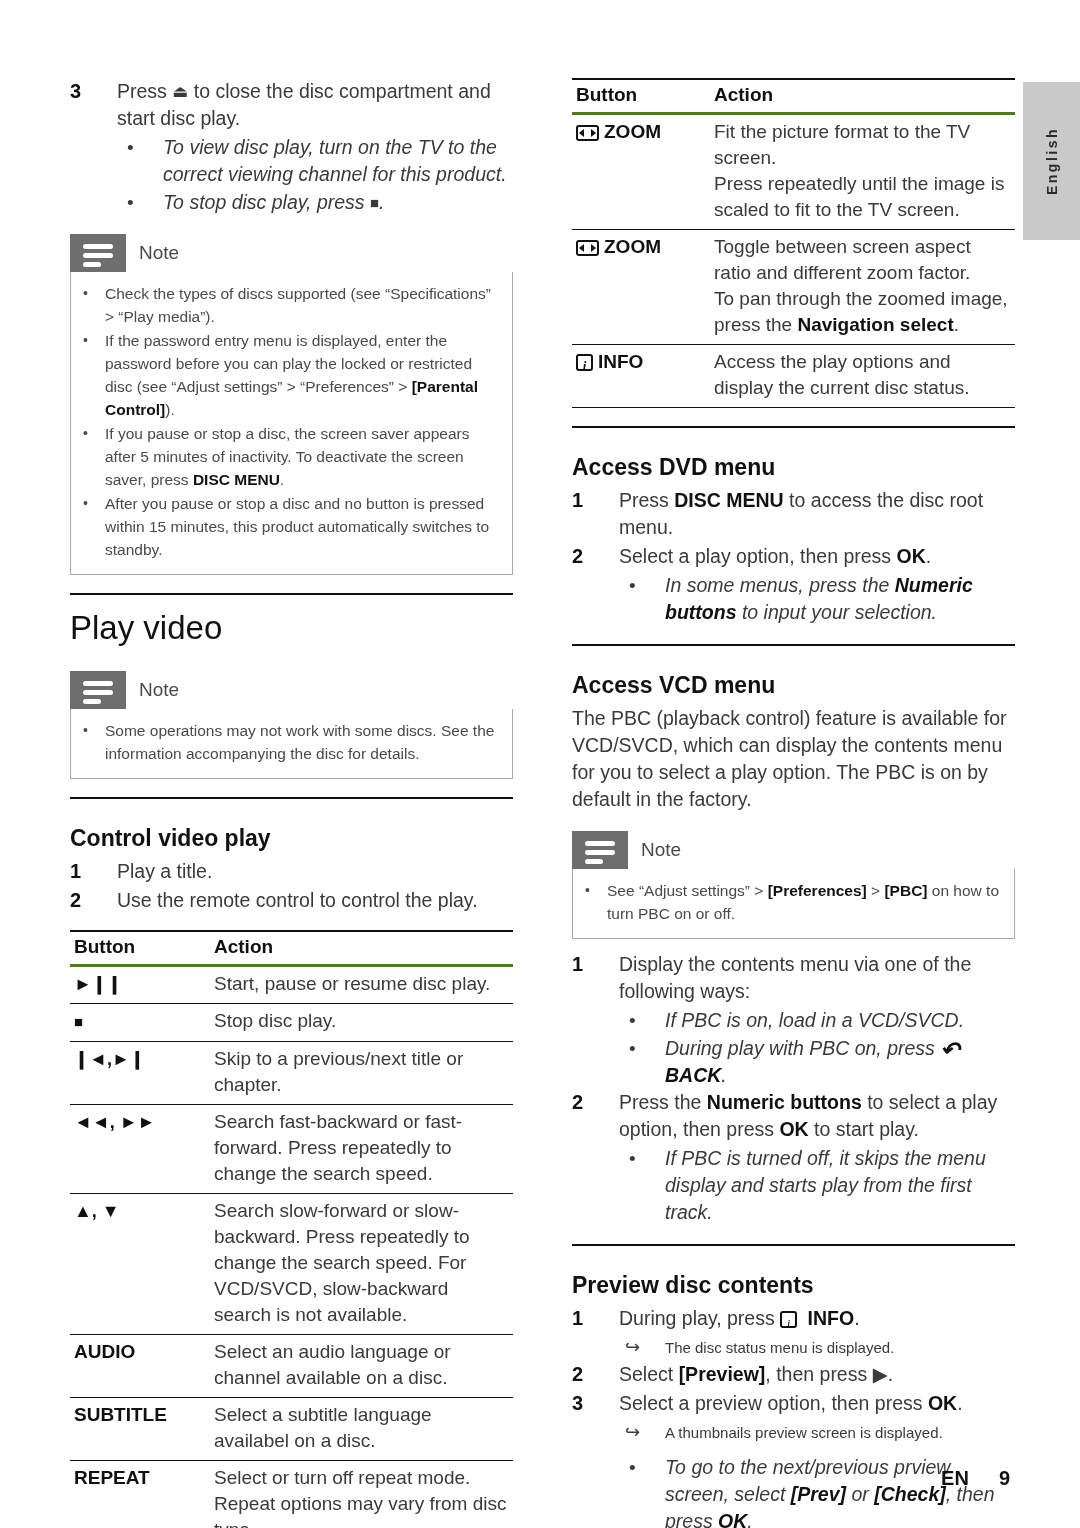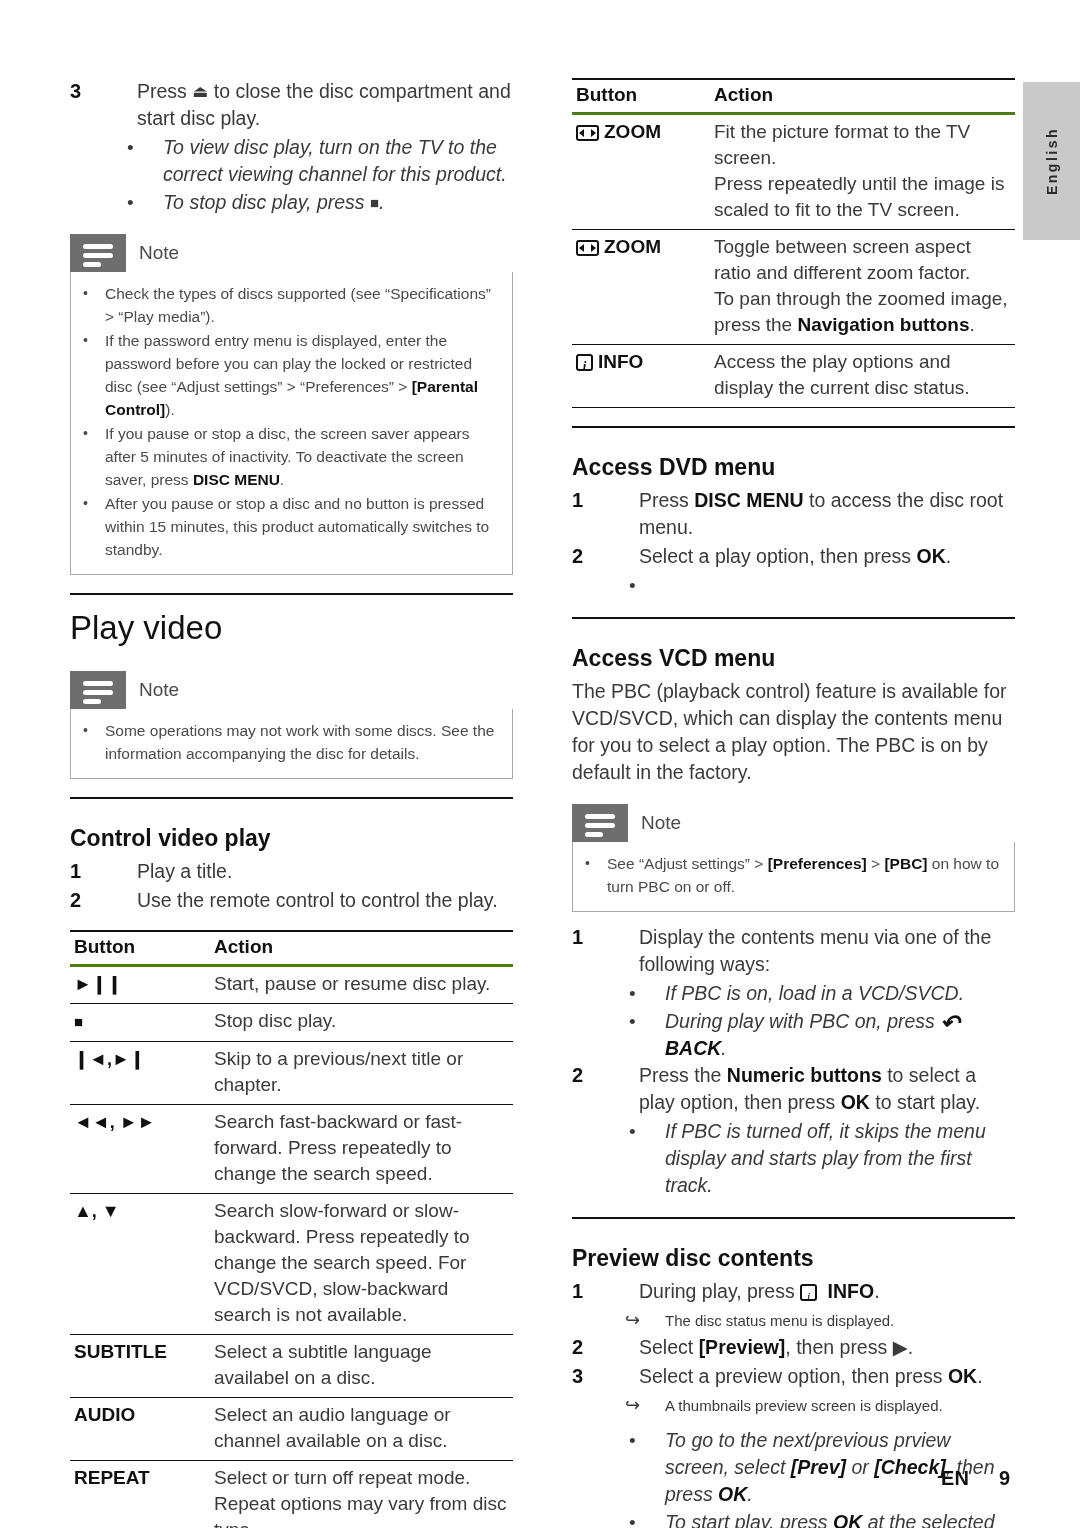--- a/index.html
+++ b/index.html
@@ -56,21 +56,20 @@
     font-size: 20px;
     font-weight: bold;
     line-height: 27px;
     color: #111;
   }
   .step-body {
     flex: 1;
     font-size: 19.5px;
     line-height: 27px;
     color: #3a3a3a;
-    margin-left: 20px;
   }
   .step-body b, .bullet-body b, .para b, .note-body b, .td-action b {
     font-weight: bold;
     color: #111;
   }
 
   
   .bullet {
     display: flex;
     margin-top: 1px;
@@ -402,26 +401,26 @@
         </tr>
         <tr>
           <td class="td-button"><span class="glyph">◄◄, ►►</span></td>
           <td class="td-action">Search fast-backward or fast-forward. Press repeatedly to change the search speed.</td>
         </tr>
         <tr>
           <td class="td-button"><span class="glyph">▲, ▼</span></td>
           <td class="td-action">Search slow-forward or slow-backward. Press repeatedly to change the search speed. For VCD/SVCD, slow-backward search is not available.</td>
         </tr>
         <tr>
+          <td class="td-button">AUDIO</td>
+          <td class="td-action">Select an audio language or channel available on a disc.</td>
+        </tr>
+        <tr>
           <td class="td-button">SUBTITLE</td>
           <td class="td-action">Select a subtitle language availabel on a disc.</td>
-        </tr>
-        <tr>
-          <td class="td-button">AUDIO</td>
-          <td class="td-action">Select an audio language or channel available on a disc.</td>
         </tr>
         <tr>
           <td class="td-button">REPEAT</td>
           <td class="td-action">Select or turn off repeat mode. Repeat options may vary from disc type.</td>
         </tr>
       </tbody>
     </table>
   </div>
 
   <div class="col col-right">
@@ -437,21 +436,21 @@
         <tr>
           <td class="td-button">
             <span class="icon-zoom"></span><span>ZOOM</span>
           </td>
           <td class="td-action">Fit the picture format to the TV screen.<br>Press repeatedly until the image is scaled to fit to the TV screen.</td>
         </tr>
         <tr>
           <td class="td-button">
             <span class="icon-zoom"></span><span>ZOOM</span>
           </td>
-          <td class="td-action">Toggle between screen aspect ratio and different zoom factor.<br>To pan through the zoomed image, press the <b>Navigation buttons</b>.</td>
+          <td class="td-action">Toggle between screen aspect ratio and different zoom factor.<br>To pan through the zoomed image, press the <b>Navigation select</b>.</td>
         </tr>
         <tr>
           <td class="td-button">
             <span class="icon-info"></span><span>INFO</span>
           </td>
           <td class="td-action">Access the play options and display the current disc status.</td>
         </tr>
       </tbody>
     </table>
 
@@ -461,20 +460,21 @@
       <div class="step-num">1</div>
       <div class="step-body">Press <b>DISC MENU</b> to access the disc root menu.</div>
     </div>
     <div class="step">
       <div class="step-num">2</div>
       <div class="step-body">Select a play option, then press <b>OK</b>.</div>
     </div>
     <div class="sub-list">
       <div class="bullet">
         <div class="bullet-dot">•</div>
+        <div class="bullet-body">In some menus, press the <b>Numeric buttons</b> to input your selection.</div>
       </div>
     </div>
 
     <div class="rule-thin"></div>
     <div class="h2">Access VCD menu</div>
     <div class="para">The PBC (playback control) feature is available for VCD/SVCD, which can display the contents menu for you to select a play option. The PBC is on by default in the factory.</div>
 
     <div class="note">
       <div class="note-head">
         <div class="note-icon">

